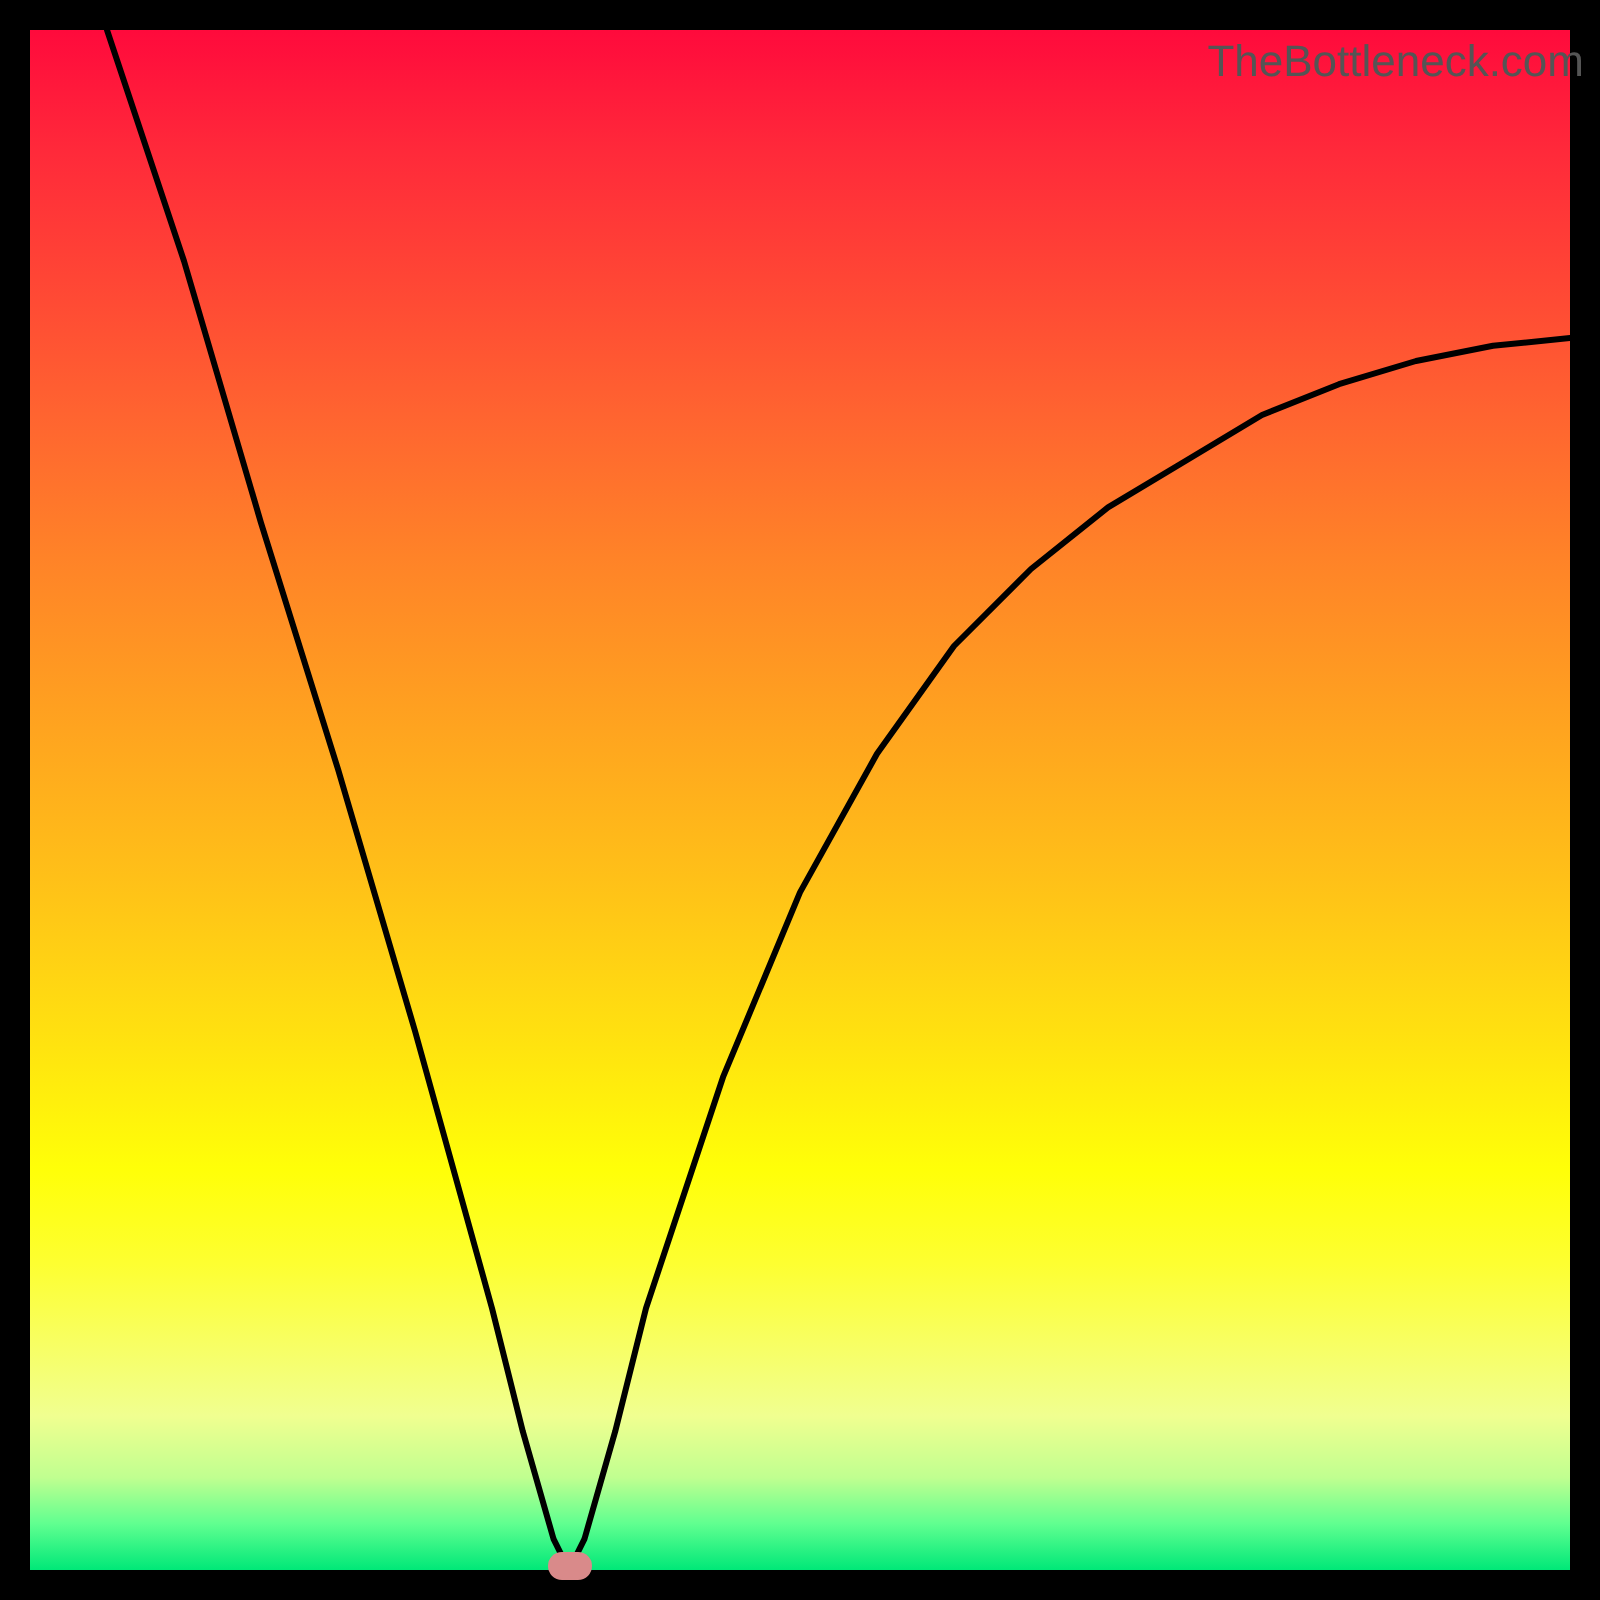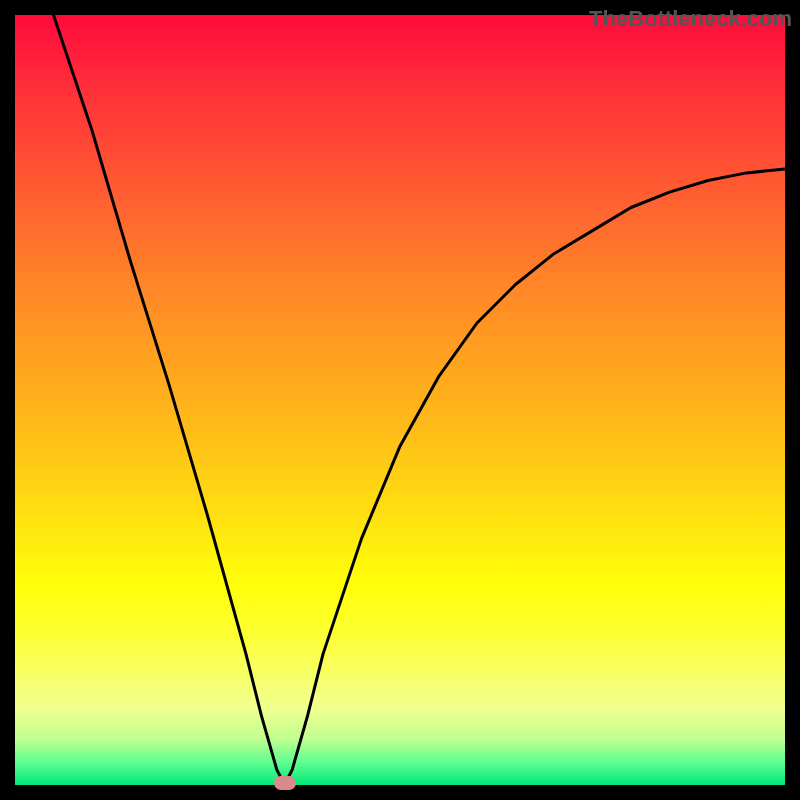--- a/index.html
+++ b/index.html
@@ -28,26 +28,26 @@
       #ffff08 74%,
       #fdff30 80%,
       #f8ff60 85%,
       #f0ff90 90%,
       #c0ff90 94%,
       #60ff90 97%,
       #00e878 100%);
   }
   .watermark {
     position: absolute;
-    top: 6px;
+    top: 18px;
     right: 8px;
     color: #555;
     font-family: Arial, Helvetica, sans-serif;
     font-size: 22px;
-    font-weight: 700;
+    font-weight: 400;
     z-index: 10;
   }
   .curve-svg {
     position: absolute;
     left: 15px;
     top: 15px;
     width: 770px;
     height: 770px;
     z-index: 5;
   }

